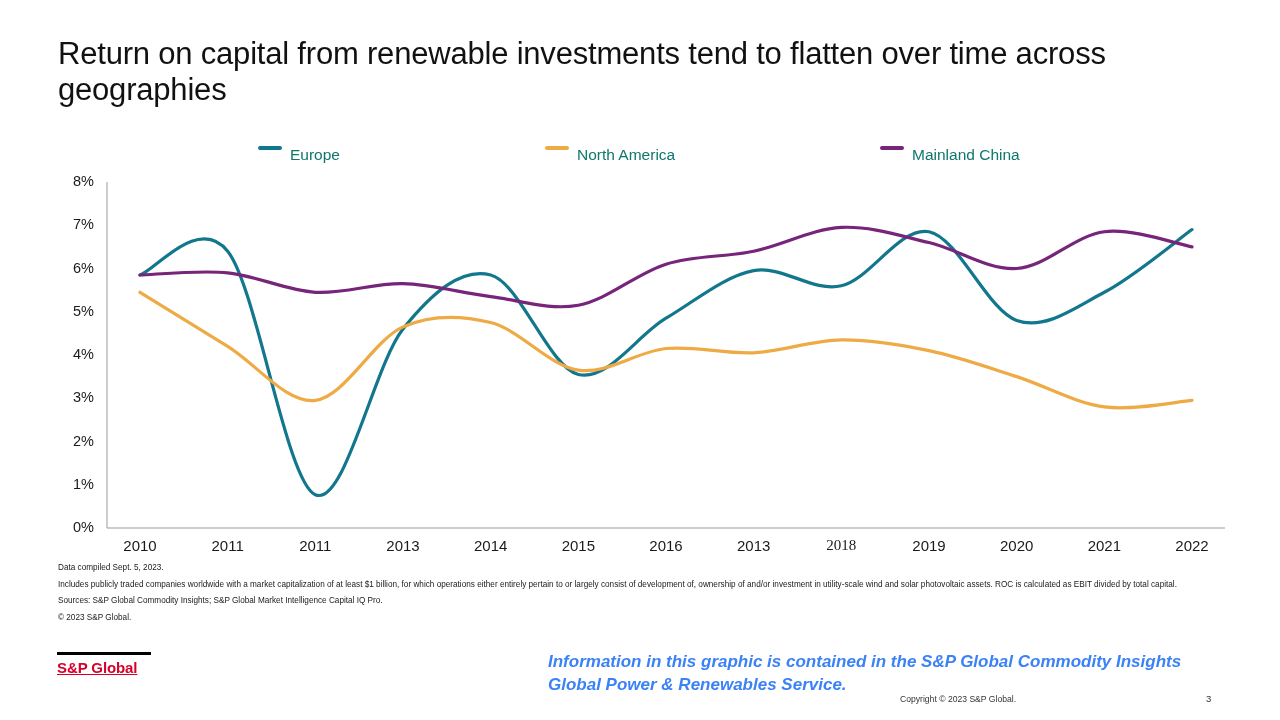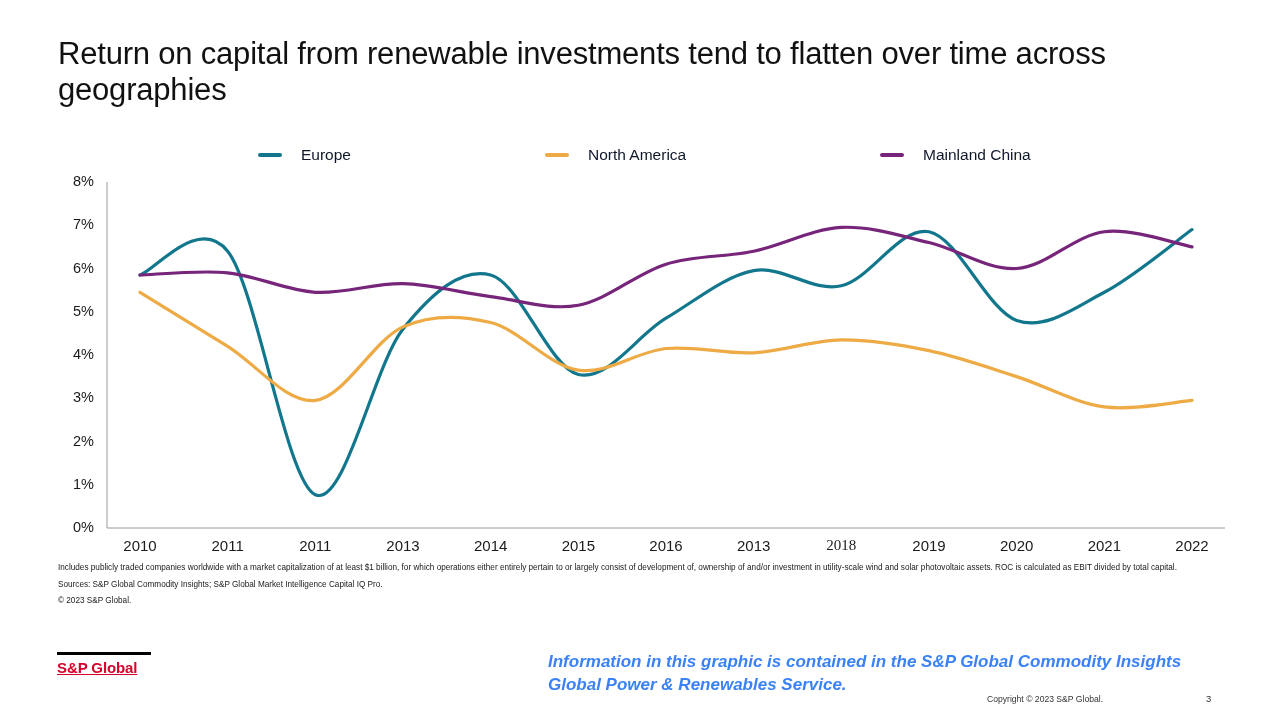--- a/index.html
+++ b/index.html
@@ -33,24 +33,24 @@
   .legend {
     position: absolute;
     left: 258px;
     top: 146px;
     width: 830px;
     height: 24px;
   }
   .legend-item {
     position: absolute;
     display: flex;
-    align-items: center;
-    gap: 18px;
+    align-items: flex-start;
+    gap: 7px;
     font-size: 15.5px;
-    color: #0f172a;
+    color: #0f766e;
     white-space: nowrap;
   }
   .legend-item.i0 { left: 0px; }
   .legend-item.i1 { left: 287px; }
   .legend-item.i2 { left: 622px; }
   .legend-swatch {
     width: 24px;
     height: 4px;
     border-radius: 2px;
     flex: none;
@@ -139,21 +139,21 @@
     font-style: italic;
     font-weight: bold;
     color: #3b82f6;
   }
 
   .copyright {
     position: absolute;
     left: 900px;
     top: 694px;
     width: 290px;
-    text-align: center;
+    text-align: left;
     font-size: 8.6px;
     color: #333333;
   }
   .page-num {
     position: absolute;
     left: 1206px;
     top: 693px;
     font-size: 9.5px;
     color: #333333;
   }
@@ -212,20 +212,21 @@
       <div class="x-tick-label" style="left: 718.667px; top: 362px;">2013</div>
       <div class="x-tick-label" style="left: 806.333px; top: 362px; font-family: Liberation Serif, serif;">2018</div>
       <div class="x-tick-label" style="left: 894px; top: 362px;">2019</div>
       <div class="x-tick-label" style="left: 981.667px; top: 362px;">2020</div>
       <div class="x-tick-label" style="left: 1069.33px; top: 362px;">2021</div>
       <div class="x-tick-label" style="left: 1157px; top: 362px;">2022</div>
     </div>
 </div>
 
 <div class="footnotes">
+  <div class="fn">Data compiled Sept. 5, 2023.</div>
   <div class="fn fn-wide">Includes publicly traded companies worldwide with a market capitalization of at least $1 billion, for which operations either entirely pertain to or largely consist of development of, ownership of and/or investment in utility-scale wind and solar photovoltaic assets. ROC is calculated as EBIT divided by total capital.</div>
   <div class="fn">Sources: S&amp;P Global Commodity Insights; S&amp;P Global Market Intelligence Capital IQ Pro.</div>
   <div class="fn">© 2023 S&amp;P Global.</div>
 </div>
 
 <div class="logo-block">
   <div class="logo-rule"></div>
   <div class="logo-top">S&amp;P Global</div>
 </div>
 

